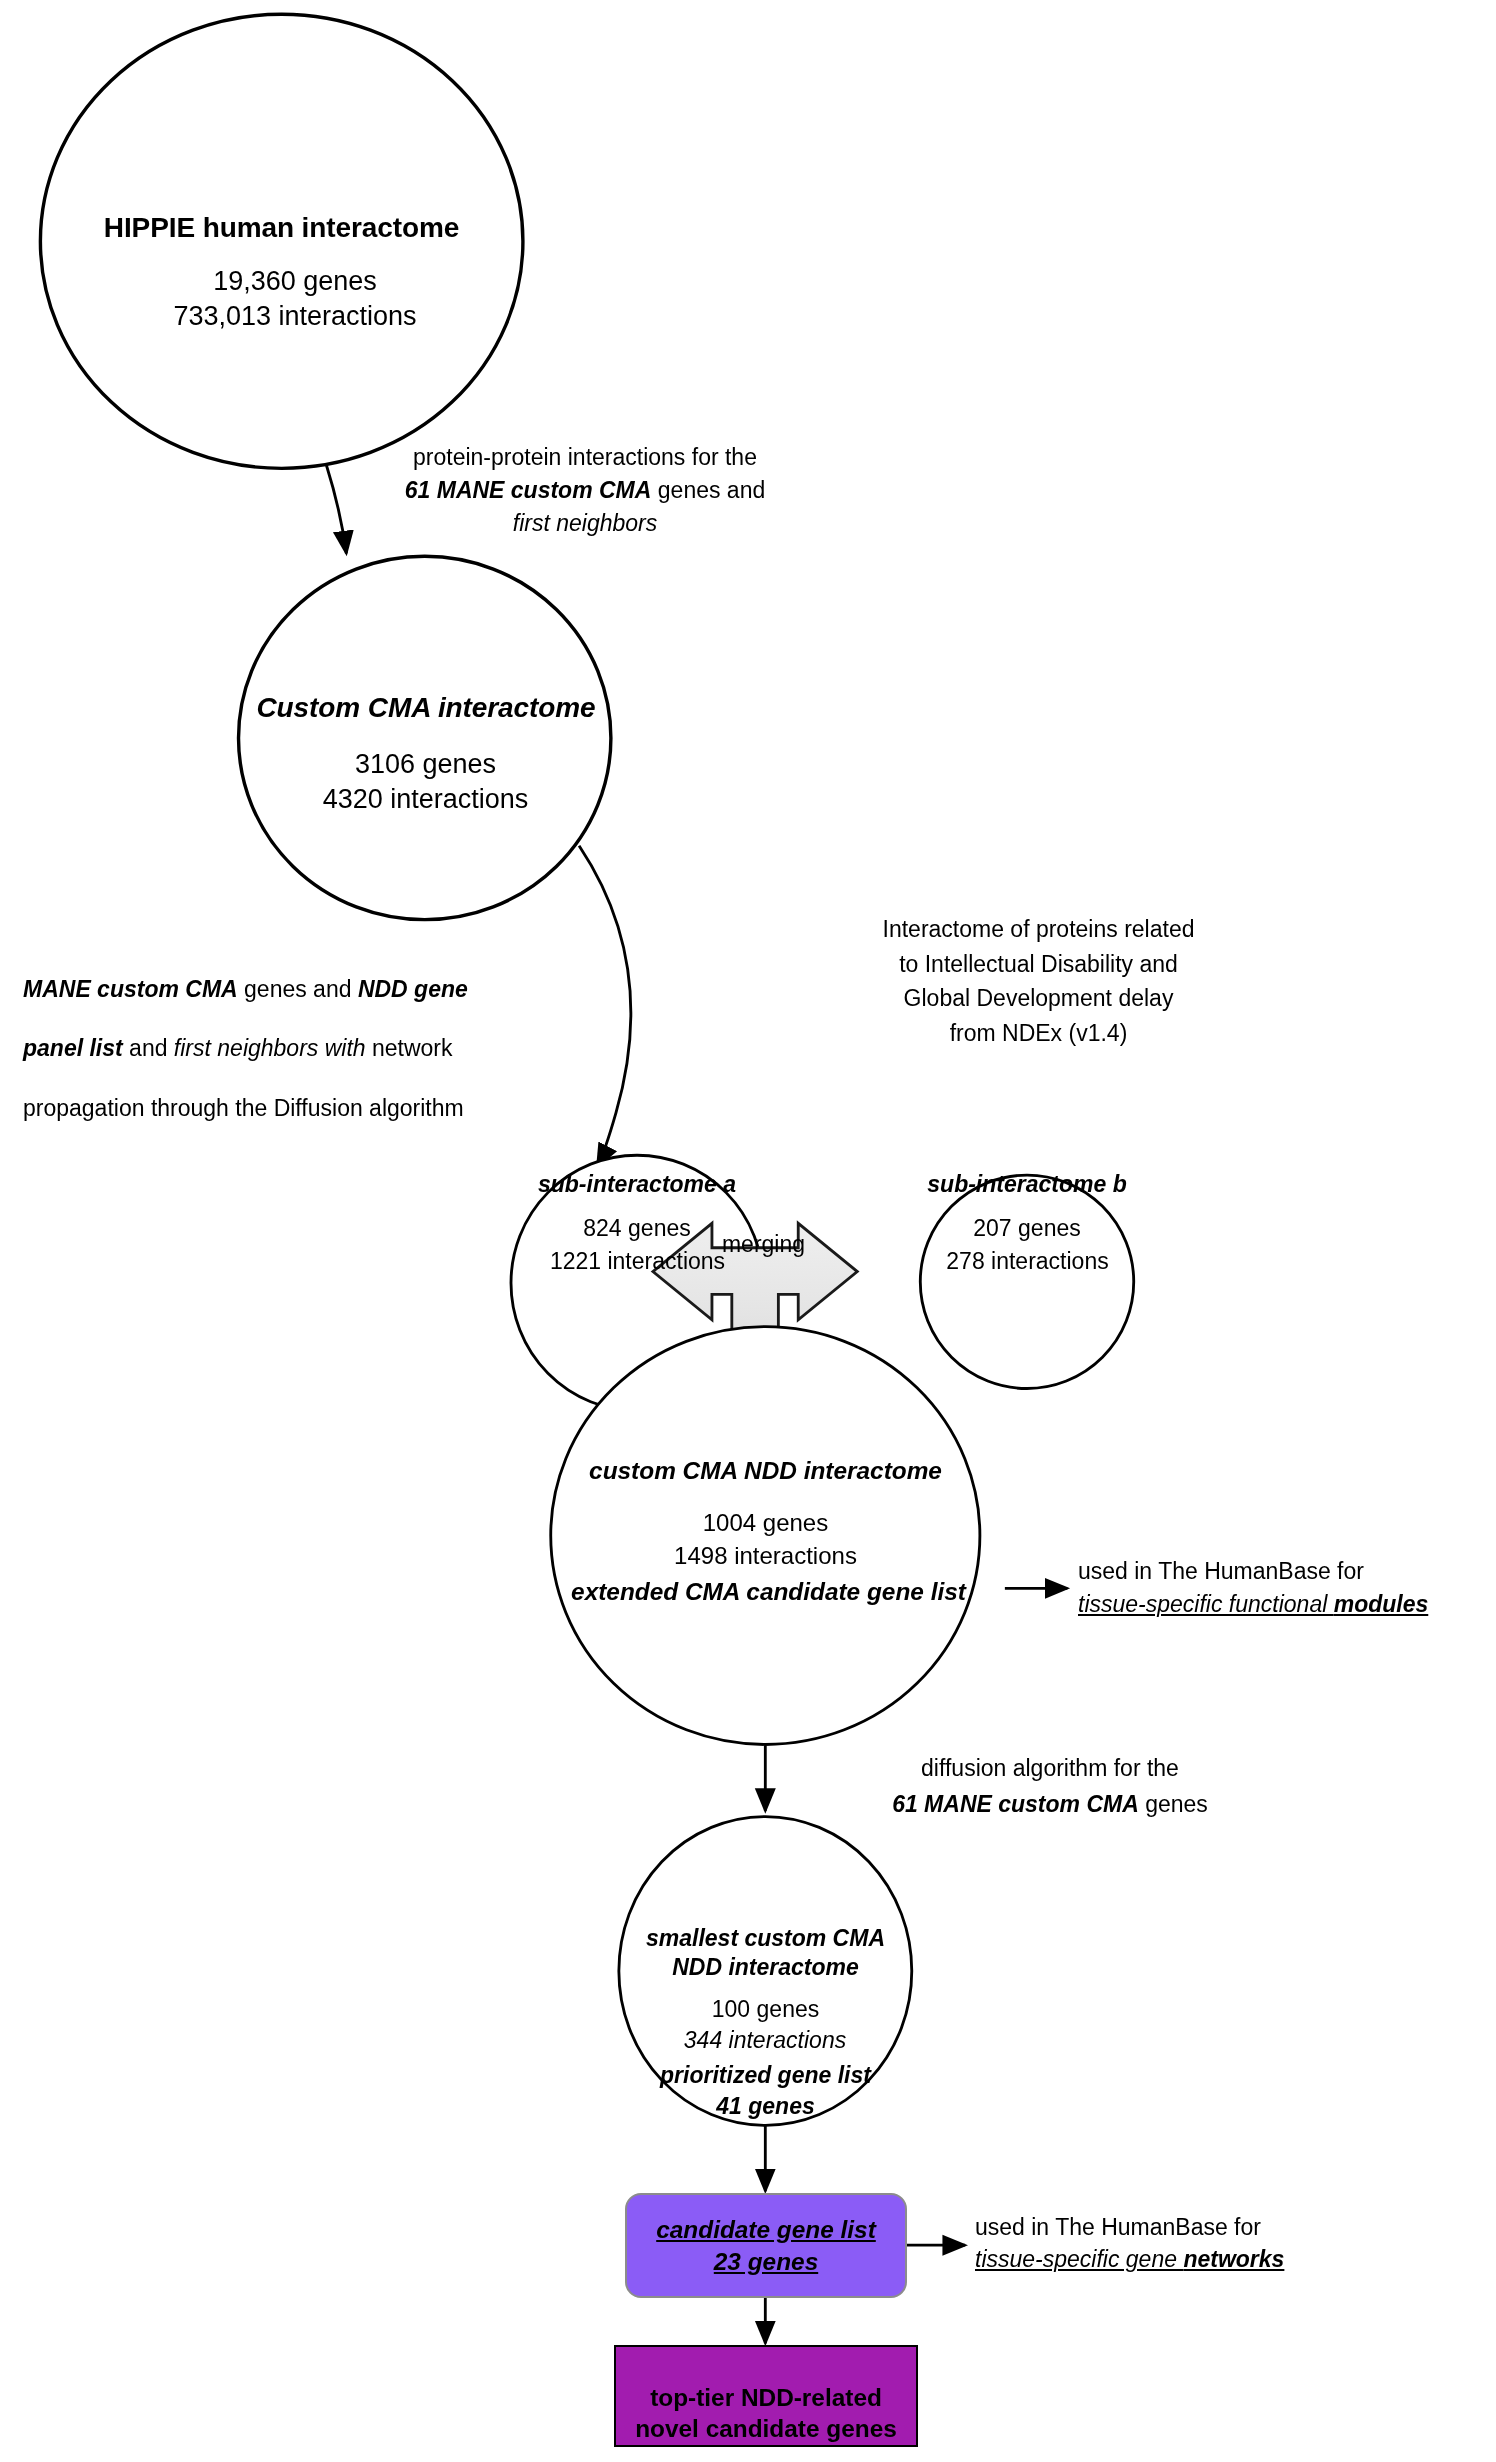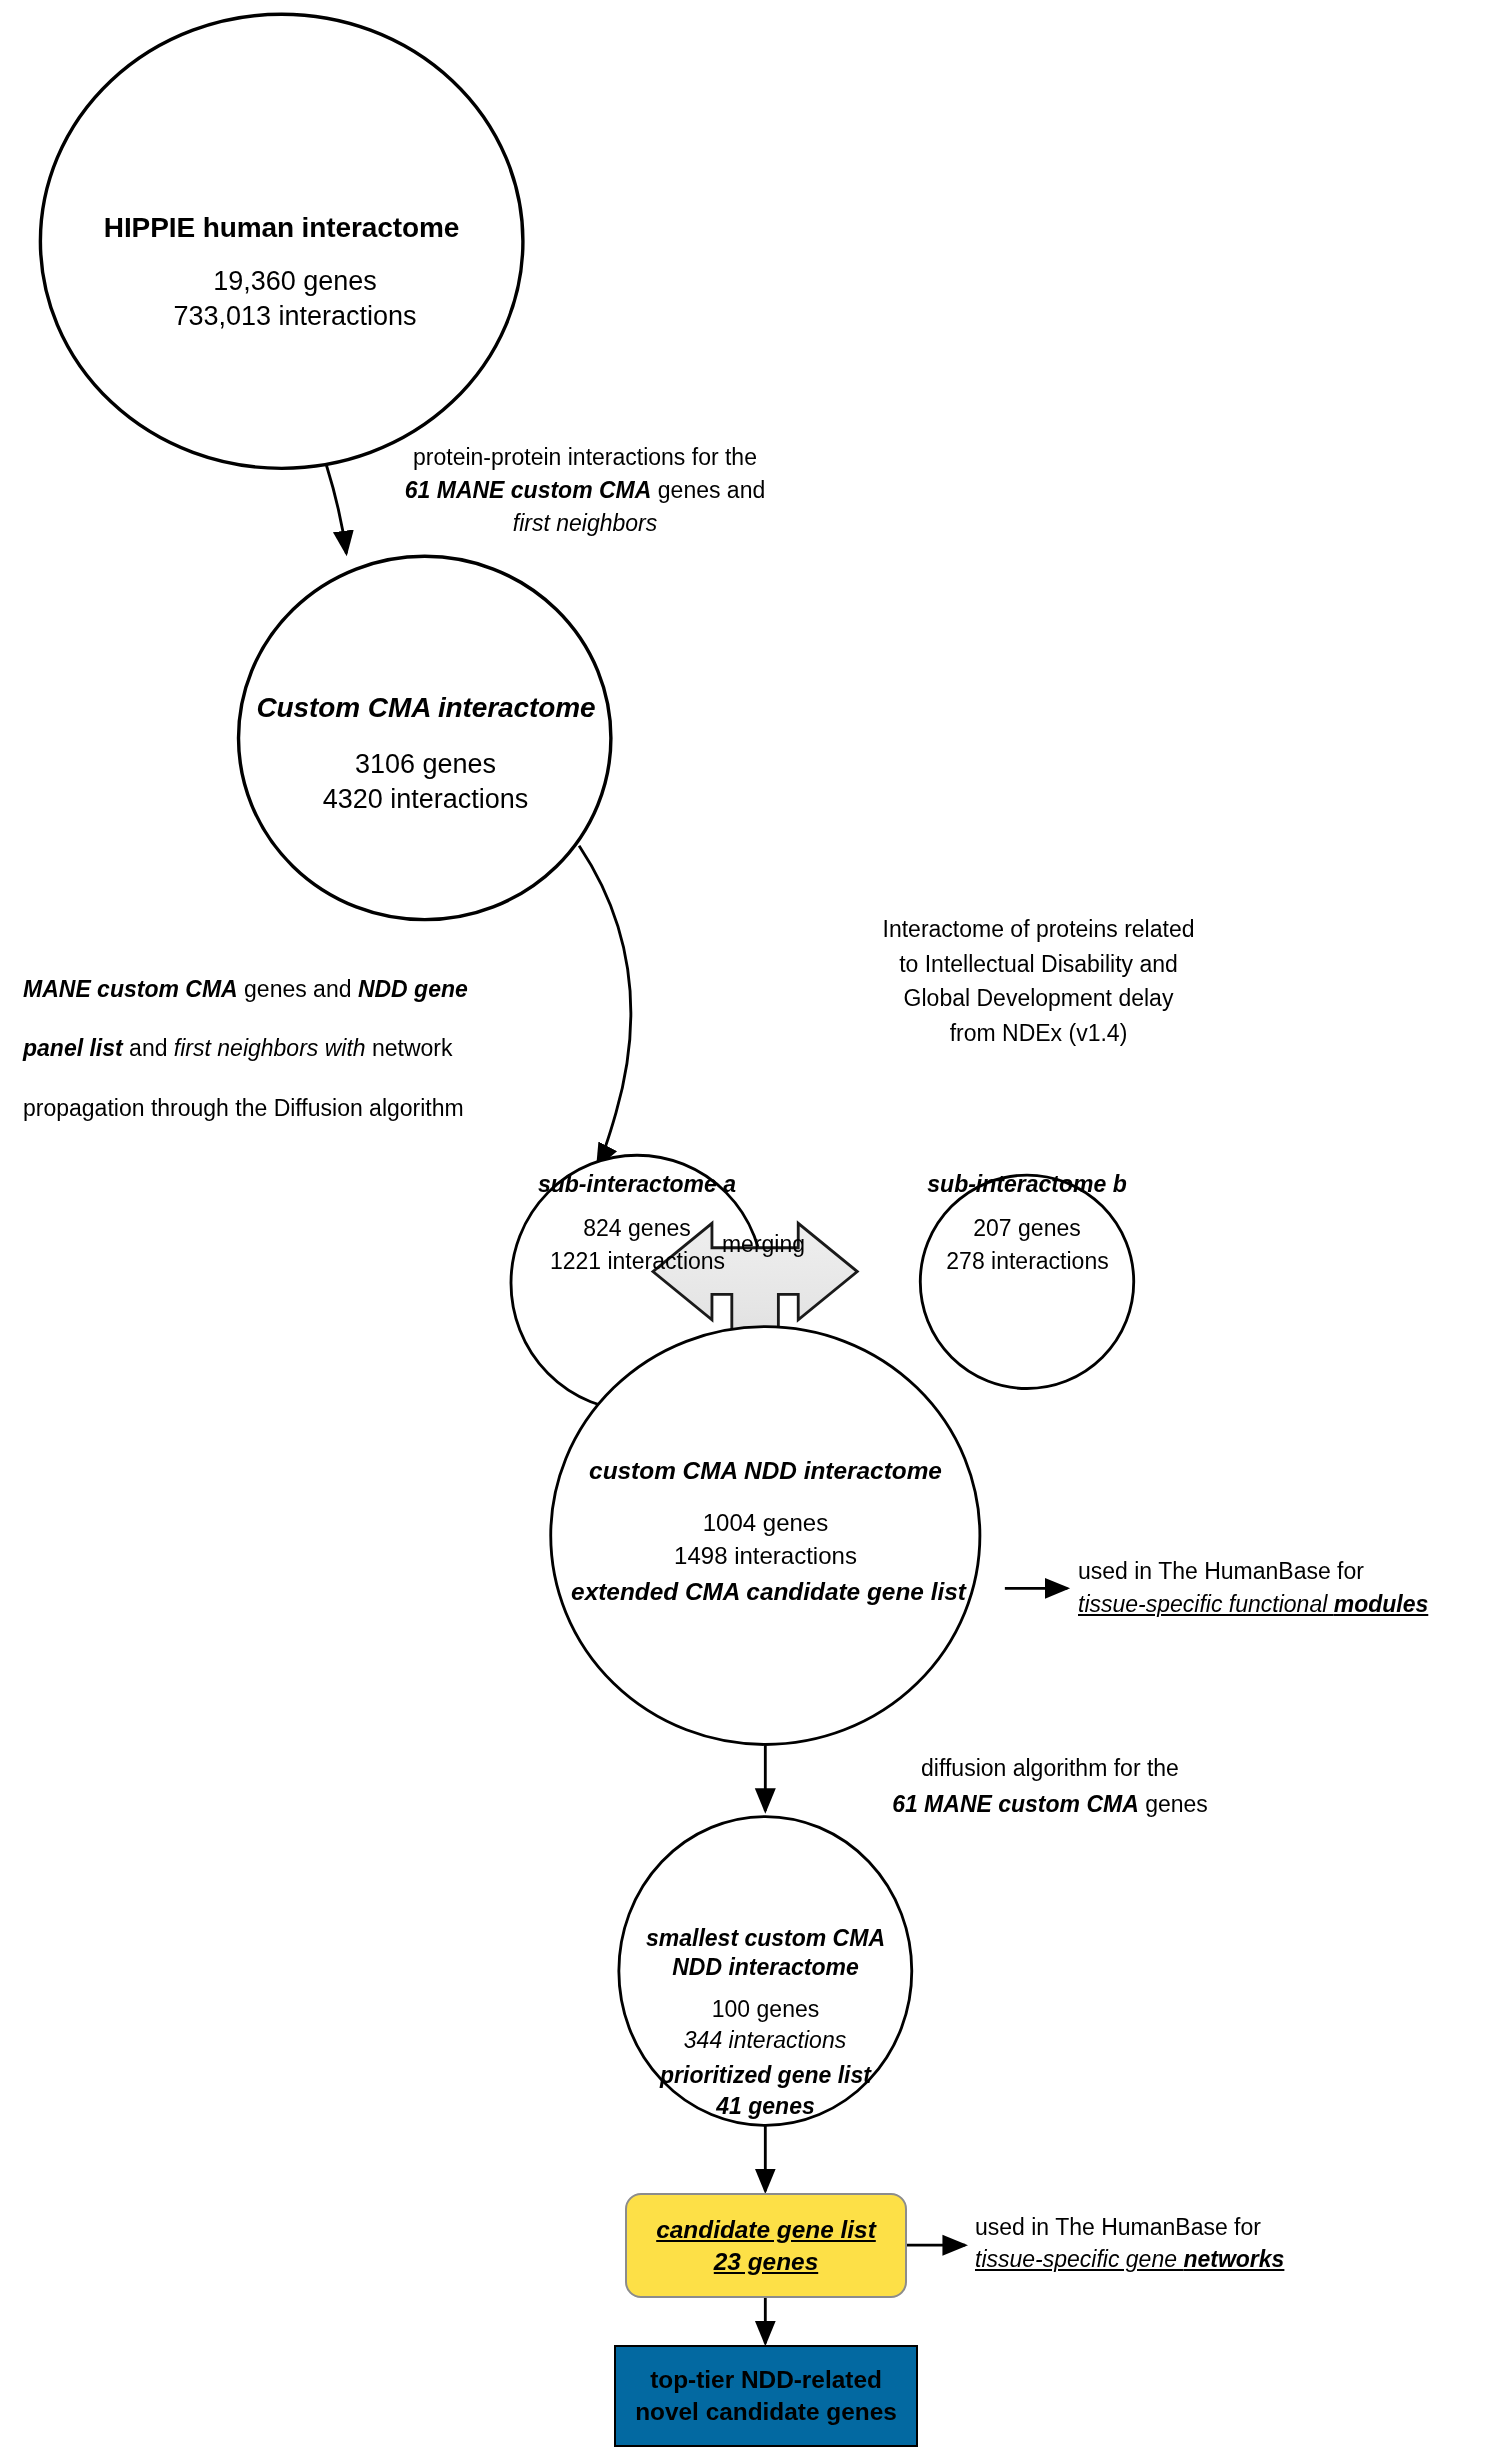--- a/index.html
+++ b/index.html
@@ -50,33 +50,33 @@
   .merge-label     { font-size: 23px; }
   .box-text        { font-size: 24.4px; }
   .box-text-b      { font-size: 24.4px; font-weight: bold; }
   .hb-text         { font-size: 23px; }
 
   
   .rbox {
     position: absolute;
     border: 2.3px solid #8c8c8c;
     border-radius: 16px;
-    background: #fde047;
+    background: #8b5cf6;
     box-sizing: border-box;
     display: flex;
     align-items: center;
     justify-content: center;
   }
   .sbox {
     position: absolute;
     border: 2.8px solid #000000;
-    background: #0369a1;
+    background: #a21caf;
     box-sizing: border-box;
     display: flex;
-    align-items: center;
+    align-items: flex-end;
     justify-content: center;
   }
 </style>
 </head>
 <body>
 
 <div id="stage">
 
   <svg id="svg-layer" viewBox="0 0 2635 4337">
     <defs>

